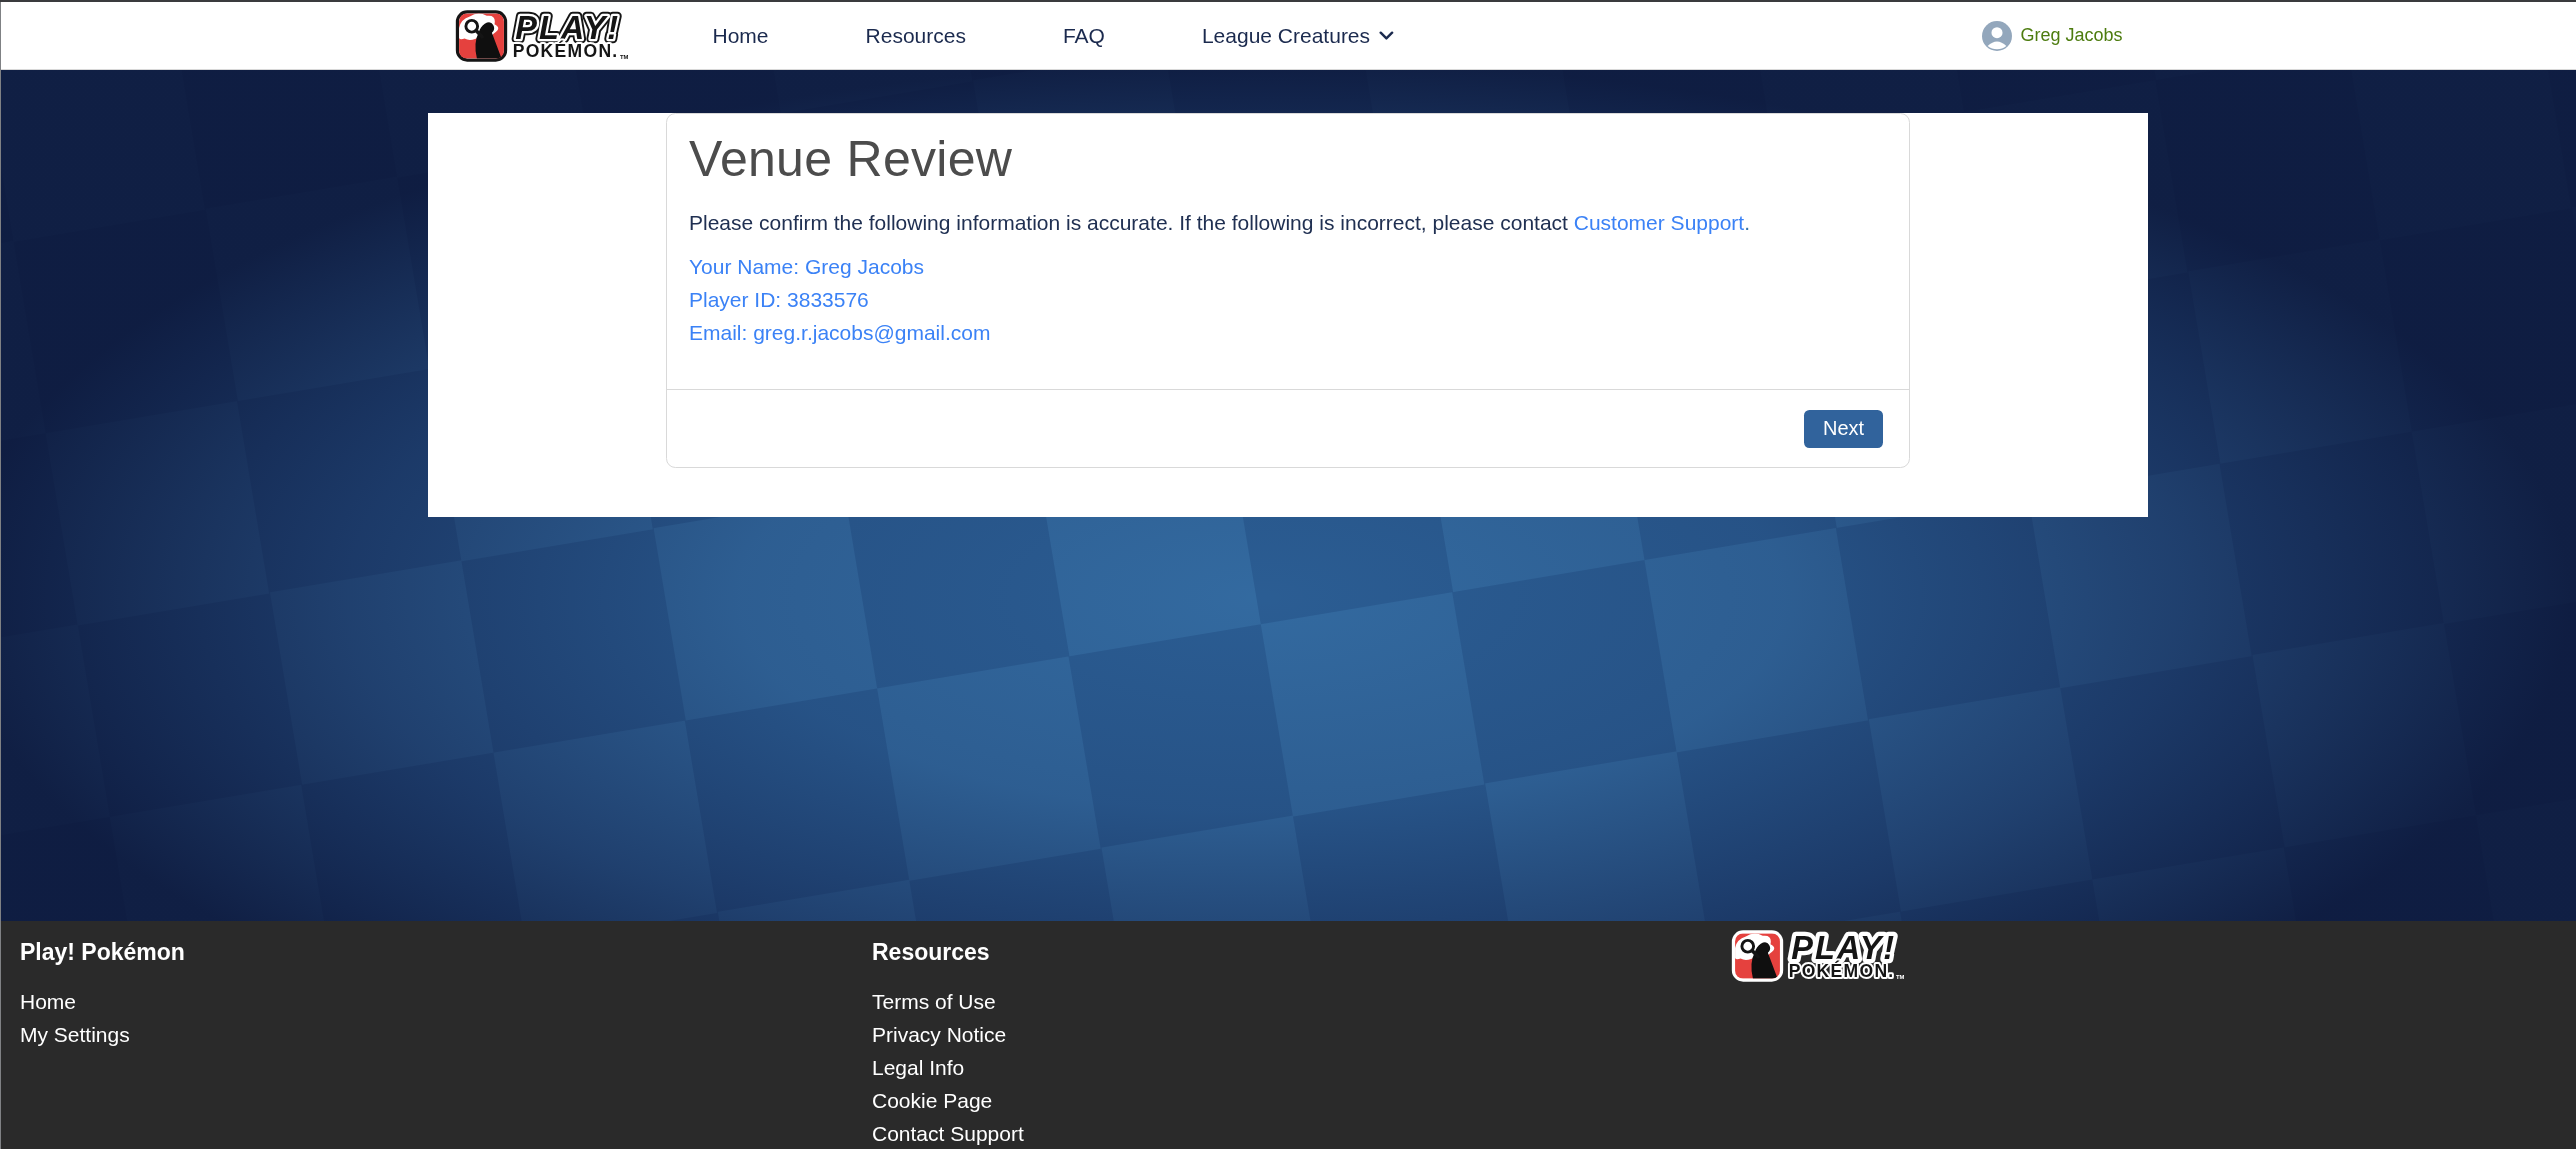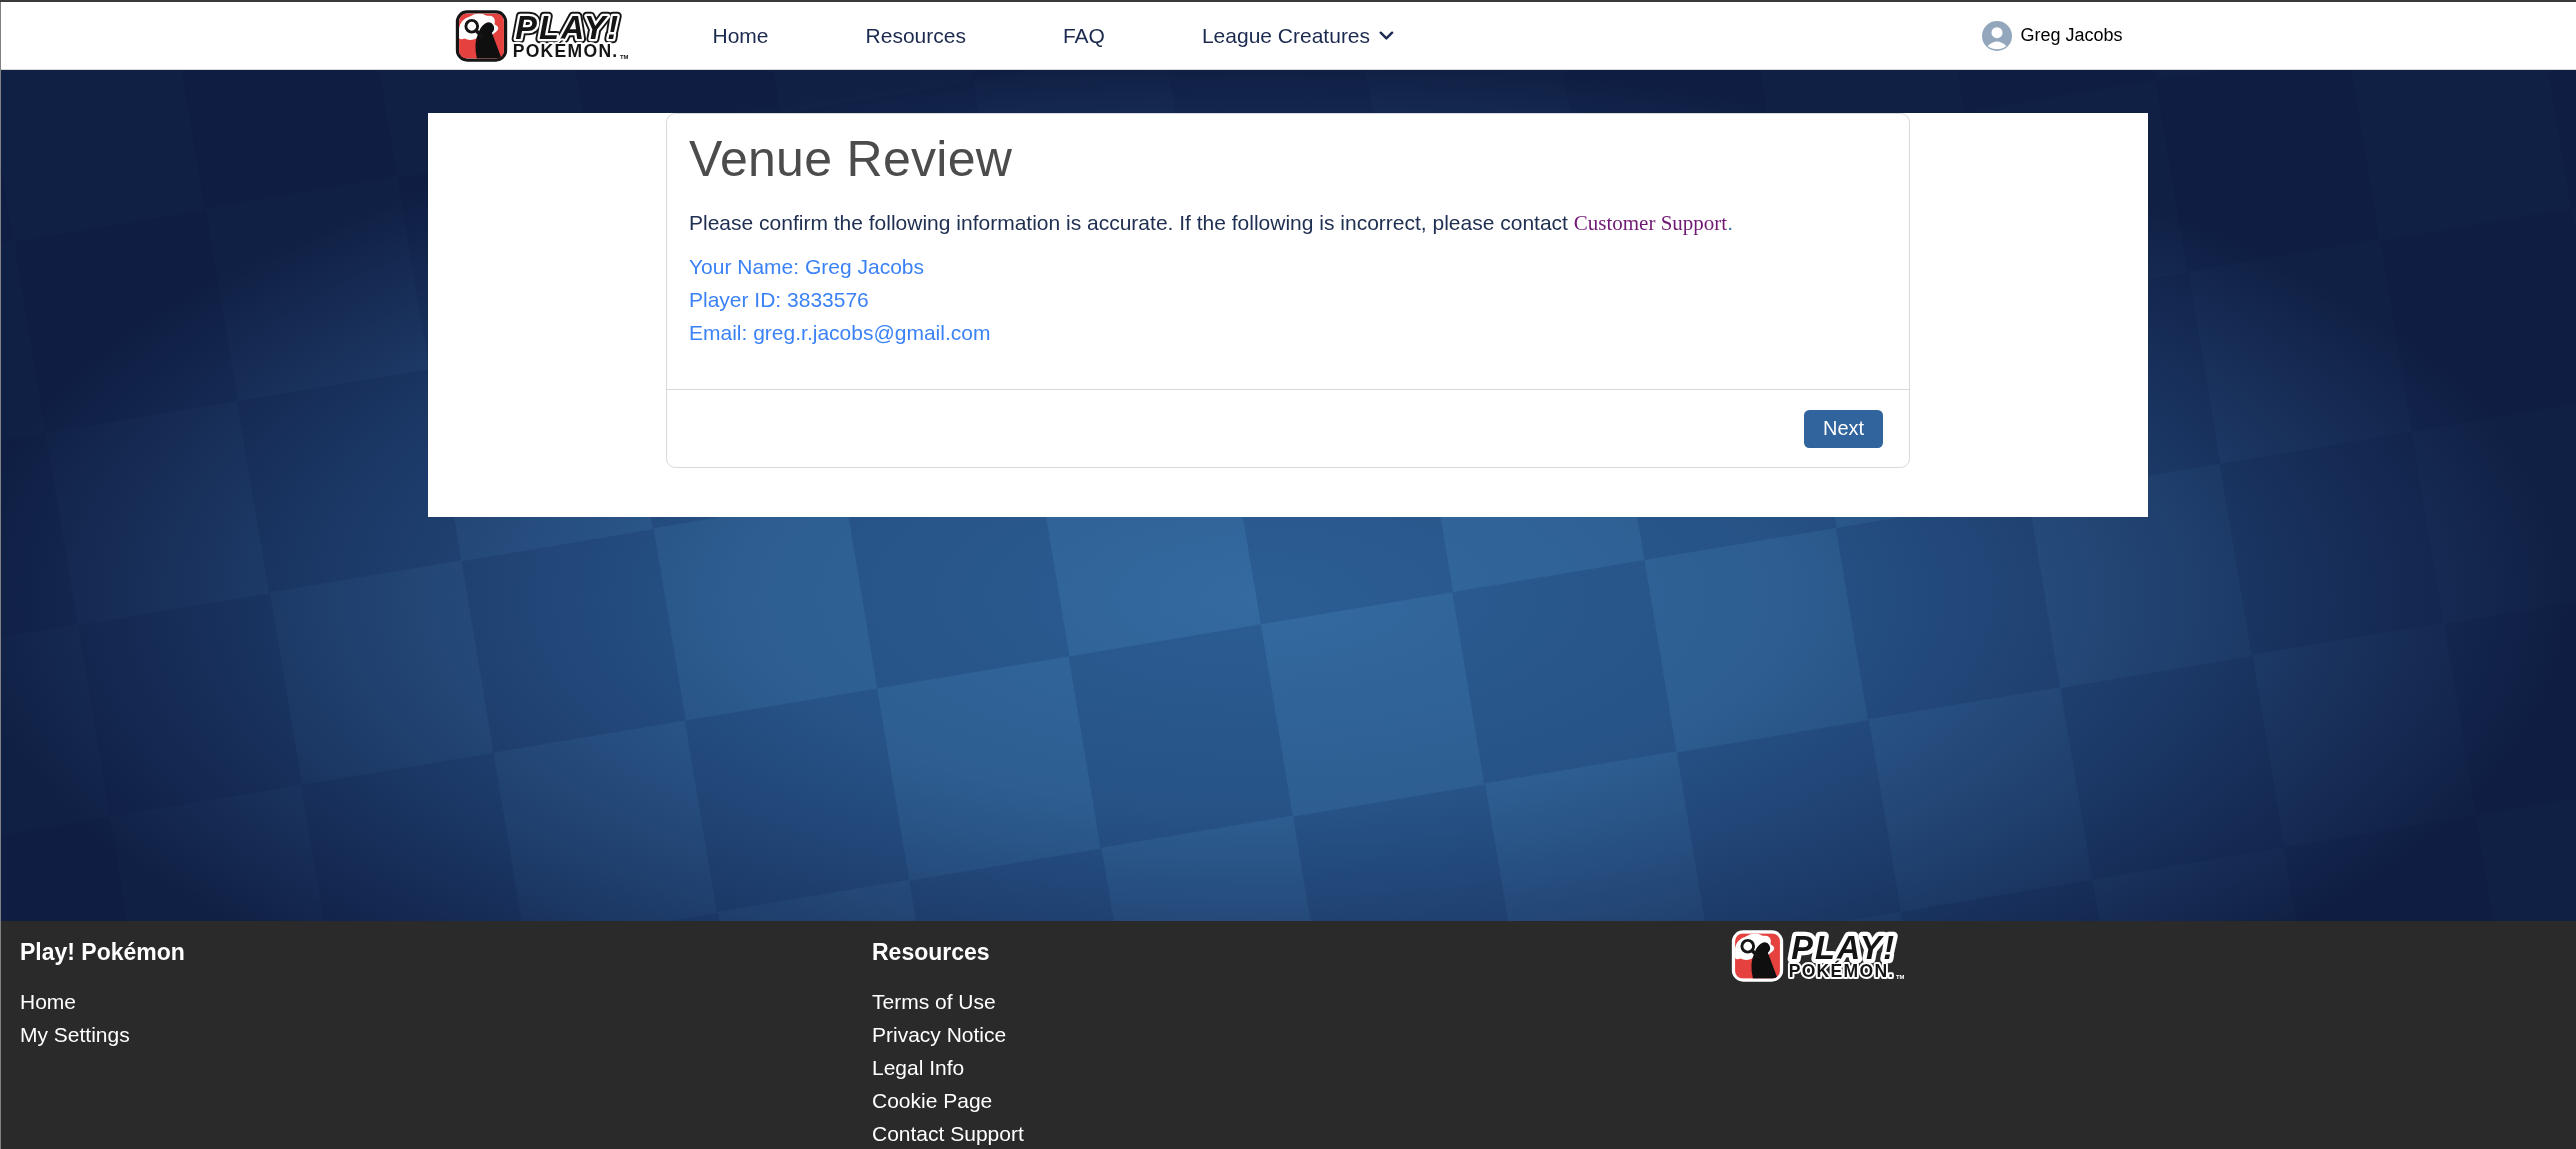--- a/index.html
+++ b/index.html
@@ -12,41 +12,41 @@
   .top-edge{height:2px;background:#3a3b3d;}
   .left-edge{position:absolute;left:0;top:2px;bottom:0;width:1.3px;background:#7f8184;z-index:60;}
 
   
   .topbar{height:67px;background:#ffffff;border-bottom:0.7px solid #d8d8d8;position:relative;z-index:20;}
   .nav-inner{width:1720px;height:100%;margin:0 auto;display:flex;align-items:center;padding:0 25.5px;box-sizing:border-box;}
   .logo{display:block;flex:0 0 auto;}
   .nav-links{display:flex;align-items:center;gap:97px;margin-left:61px;}
   .nav-link{font-size:21px;color:#1b2a4e;text-decoration:none;white-space:nowrap;display:flex;align-items:center;gap:9.4px;cursor:pointer;}
   .nav-user{margin-left:auto;display:flex;align-items:center;gap:8.7px;cursor:pointer;}
-  .nav-user-name{font-size:18px;color:#000000;white-space:nowrap;}
+  .nav-user-name{font-size:18px;color:#4d7c0f;white-space:nowrap;}
 
   
   .hero{position:relative;height:851px;overflow:hidden;background:#1c2b58;}
   .checker{position:absolute;left:-12%;top:-28%;width:128%;height:165%;
     background:conic-gradient(#2b5d93 25%, #336aa0 0 50%, #2b5d93 0 75%, #336aa0 0);
     background-size:389px 389px;
     transform:rotate(-9.5deg);}
   .vignette{position:absolute;inset:0;
     background:radial-gradient(1307px 536px at 49% 62%,
       rgba(13,23,62,0) 0%, rgba(13,23,62,0.15) 40%,
       rgba(13,23,62,0.50) 70%, rgba(10,18,52,0.85) 100%);}
 
   
   .panel{position:relative;width:1720px;height:404px;margin:43px auto 0;background:#ffffff;}
   .card{width:1244px;height:355px;margin:25.5px auto 0;background:#fff;border:0.7px solid #d9d9d9;border-radius:9.4px;
     box-sizing:border-box;display:flex;flex-direction:column;overflow:hidden;}
   .card-body{flex:1;padding:10.7px 22px 0;}
   .card-title{font-size:50px;font-weight:400;color:#4c4c4c;text-align:left;margin:5.4px 0 0;letter-spacing:0.3px;}
   .confirm{font-size:21px;color:#203052;margin:21.5px 0 0;line-height:1.25;}
-  .confirm a{color:#701a75;text-decoration:none;cursor:pointer;font-family:Liberation Serif, serif;}
+  .confirm a{color:#3b82f6;text-decoration:none;cursor:pointer;}
   .confirm .suffix{color:#3273a8;}
   .info{margin-top:14px;font-size:21px;color:#3b82f6;line-height:33px;}
   .card-footer{height:78px;border-top:0.7px solid #d9d9d9;display:flex;align-items:center;justify-content:flex-end;padding:12px 26px;box-sizing:border-box;}
   .btn-next{width:79px;height:38px;background:#31639c;color:#ffffff;border:none;border-radius:5.4px;
     font-size:20px;font-family:inherit;cursor:pointer;}
 
   
   .footer{position:relative;height:229px;background:#2a2a2a;color:#ffffff;z-index:10;}
   .fcol{position:absolute;top:17.4px;}
   .fcol1{left:20px;}

